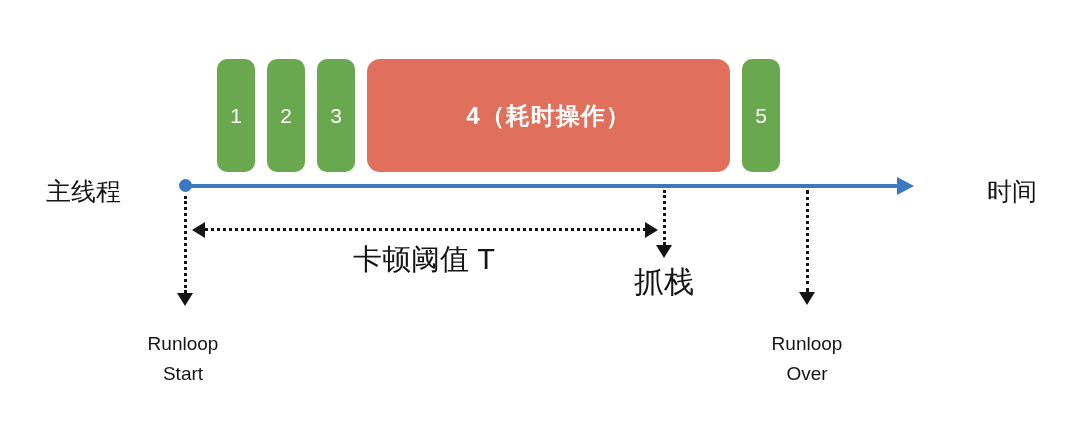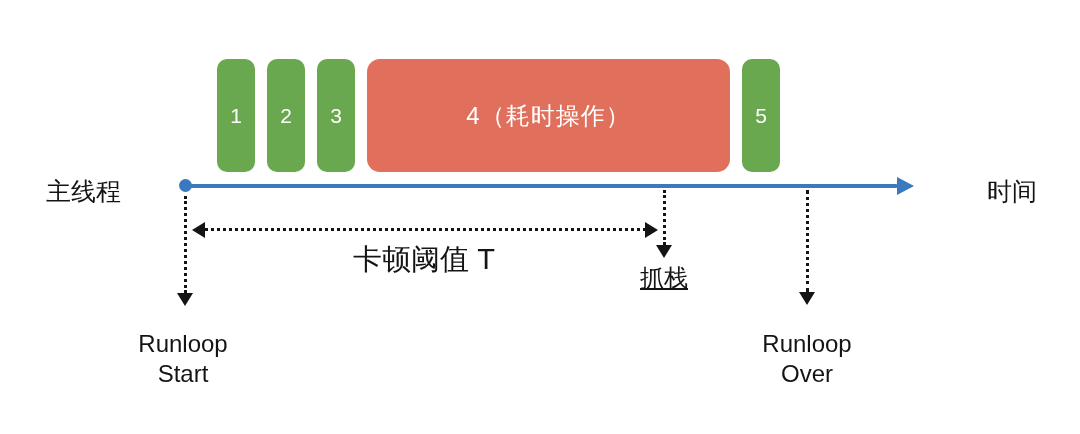--- a/index.html
+++ b/index.html
@@ -31,21 +31,21 @@
     border-radius: 10px;
     background: var(--c-normal, #6aa84f);
     font-size: 21px;
   }
   .block.big {
     left: 367px;
     width: 363px;
     border-radius: 13px;
     background: var(--c-slow, #e0705b);
     font-size: 24px;
-    font-weight: normal;
+    font-weight: bold;
     letter-spacing: 1px;
   }
   .b1 { left: 217px; }
   .b2 { left: 267px; }
   .b3 { left: 317px; }
   .b5 { left: 742px; }
 
   
   .axis-line {
     position: absolute;
@@ -123,24 +123,24 @@
 
   .cap-line { left: 663px; top: 190px; height: 55px; }
   .cap-head { left: 656px; top: 245px; }
 
   .over-line { left: 806px; top: 190px; height: 102px; }
   .over-head { left: 799px; top: 292px; }
 
   
   .label { position: absolute; text-align: center; }
   .th-label  { left: 324px; top: 240px; width: 200px; font-size: 29px; }
-  .cap-label { left: 614px; top: 262px; width: 100px; font-size: 24px; text-decoration: underline; }
+  .cap-label { left: 614px; top: 262px; width: 100px; font-size: 30px; }
   .two-line  {
     width: 160px; top: 329px;
-    font-size: 24px; line-height: 30px;
+    font-size: 19px; line-height: 30px;
     white-space: pre-line;
   }
   .start-label { left: 103px; }
   .over-label  { left: 727px; }
 </style>
 </head>
 <body>
 
 <div class="canvas">
 

